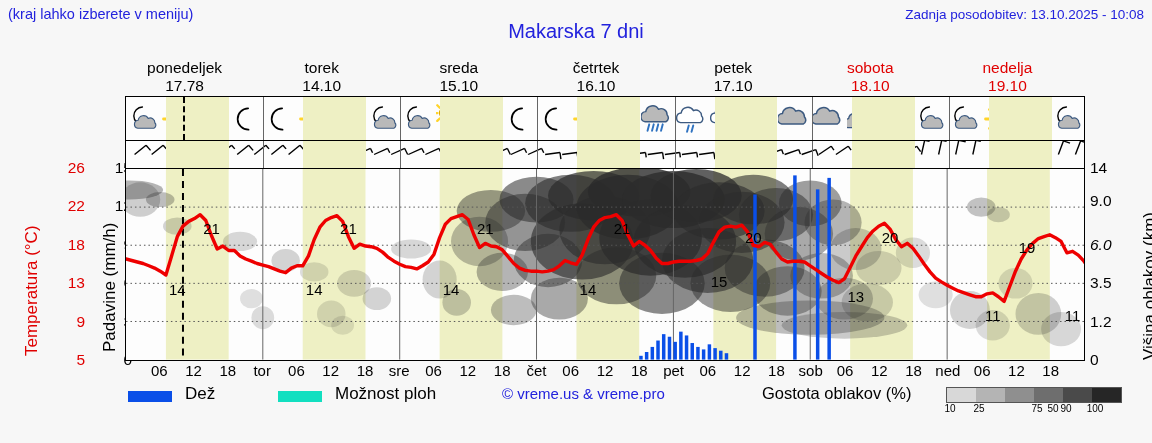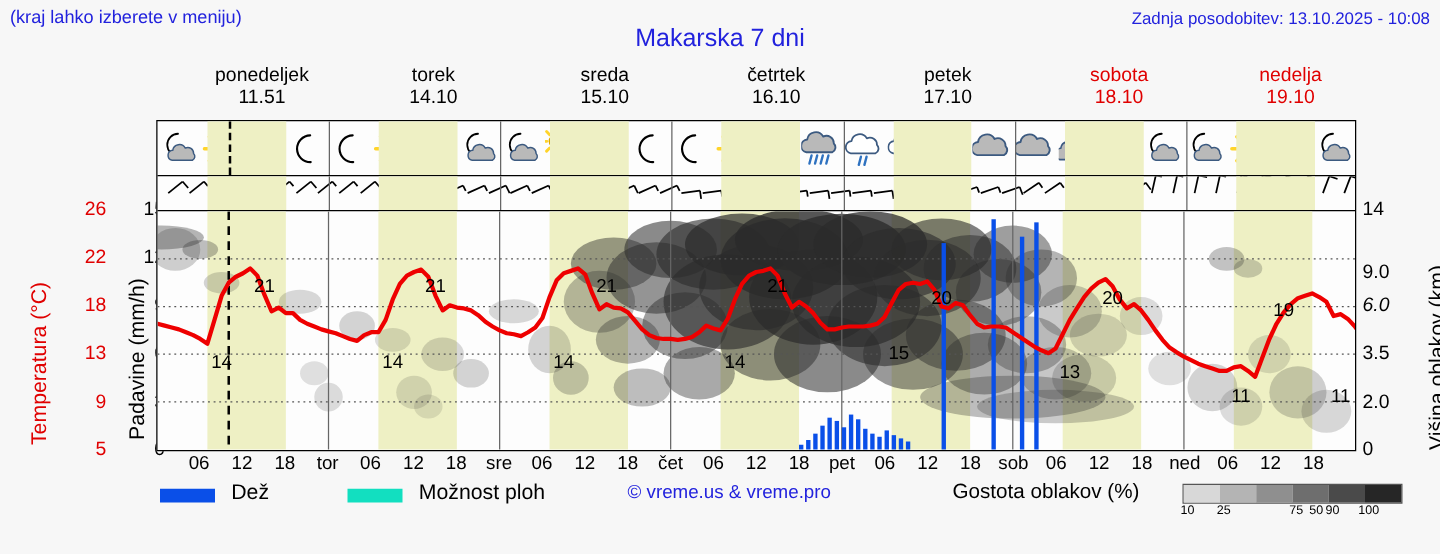--- a/index.html
+++ b/index.html
@@ -12,21 +12,21 @@
     color:#000;
   }
   .wrap{position:absolute;inset:0;}
 
   
   .top-left{position:absolute;left:8px;top:6px;font-size:14.5px;color:#2222dd;white-space:nowrap;}
   .top-title{position:absolute;left:0;right:0;top:20px;text-align:center;font-size:20px;color:#2222dd;font-weight:normal;}
   .top-right{position:absolute;right:8px;top:7px;font-size:13.5px;color:#2222dd;white-space:nowrap;}
 
   
-  #day-header{position:absolute;left:141px;top:52px;width:960px;height:42px;display:flex;}
+  #day-header{position:absolute;left:116px;top:52px;width:960px;height:42px;display:flex;align-items:flex-end;}
   .day-cell{flex:1 1 0;text-align:center;line-height:1.12;}
   .day-name{font-size:15.5px;}
   .day-date{font-size:15.5px;}
   .day-cell.weekend .day-name,.day-cell.weekend .day-date{color:#e00000;}
 
   
   #plot-frame{position:absolute;left:125px;top:96px;width:960px;height:265px;
               border:1px solid #000;box-sizing:border-box;background:#fdfdfd;}
   #icon-band{position:absolute;left:0;top:0;width:100%;height:44px;box-sizing:border-box;
              border-bottom:1px solid #000;overflow:hidden;}
@@ -79,21 +79,21 @@
 
 <div class="wrap">
 
   <div class="top-left">(kraj lahko izberete v meniju)</div>
   <div class="top-title">Makarska 7 dni</div>
   <div class="top-right">Zadnja posodobitev: 13.10.2025 - 10:08</div>
 
   <div id="day-header">
       <div class="day-cell">
         <div class="day-name">ponedeljek</div>
-        <div class="day-date">11.51</div>
+        <div class="day-date">17.78</div>
       </div>
       <div class="day-cell">
         <div class="day-name">torek</div>
         <div class="day-date">14.10</div>
       </div>
       <div class="day-cell">
         <div class="day-name">sreda</div>
         <div class="day-date">15.10</div>
       </div>
       <div class="day-cell">
@@ -125,24 +125,24 @@
       <div class="ytick temp" style="top: 274.2px;">13</div>
       <div class="ytick temp" style="top: 312.6px;">9</div>
       <div class="ytick temp" style="top: 351px;">5</div>
       <div class="ytick prec" style="top: 159px;">15</div>
       <div class="ytick prec" style="top: 197.4px;">12</div>
       <div class="ytick prec" style="top: 235.8px;">9</div>
       <div class="ytick prec" style="top: 274.2px;">6</div>
       <div class="ytick prec" style="top: 312.6px;">3</div>
       <div class="ytick prec" style="top: 351px;">0</div>
       <div class="ytick cloud" style="top: 159px;">14</div>
-      <div class="ytick cloud" style="top: 209px;">9.0</div>
+      <div class="ytick cloud" style="top: 192px;">9.0</div>
       <div class="ytick cloud" style="top: 235.8px; font-style: italic;">6.0</div>
       <div class="ytick cloud" style="top: 274.2px;">3.5</div>
-      <div class="ytick cloud" style="top: 312.6px;">2.0</div>
+      <div class="ytick cloud" style="top: 312.6px;">1.2</div>
       <div class="ytick cloud" style="top: 351px;">0</div>
     </div>
 
   <div id="plot-frame">
     <div id="icon-band">
       <div id="icon-row">
           <div class="icon-cell">
             <svg width="30" height="30" viewBox="0 0 28 28">
               <path d="M 13.46 2.8000000000000007 a 8.2 8.2 0 1 0 0.328 16.4 a 6.723999999999999 6.723999999999999 0 1 1 -0.328 -16.4 z" fill="#ffffff" stroke="#000" stroke-width="1.312" stroke-linejoin="round"></path>
               <g transform="translate(17,19) scale(0.72)">

